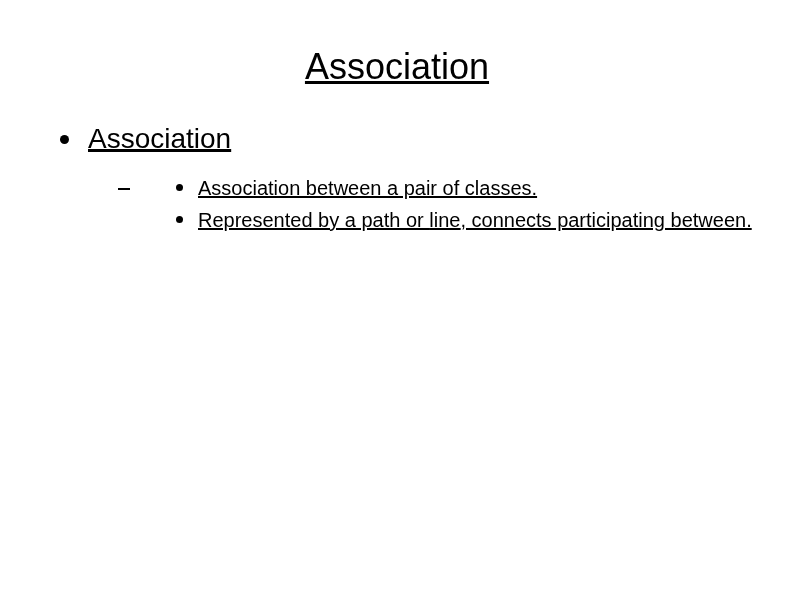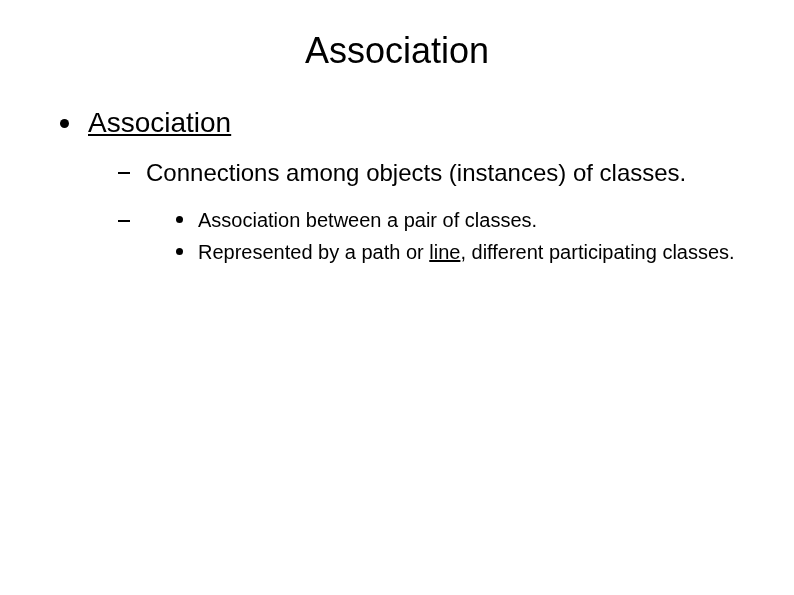--- a/index.html
+++ b/index.html
@@ -7,21 +7,22 @@
     width: 794px;
     height: 595px;
     background: #fff;
     font-family: Arial, Helvetica, sans-serif;
     color: #000;
     position: relative;
   }
   .slide {
     width: 100%;
     height: 100%;
-    padding: 30px 40px;
+    padding: 46px 40px;
+    text-decoration: underline;
   }
   .title {
     font-size: 36px;
     text-align: center;
     font-weight: normal;
     margin-bottom: 35px;
   }
   .level1 {
     list-style: none;
     padding-left: 20px;
@@ -94,29 +95,26 @@
 
 <div class="slide">
   <h1 class="title">Association</h1>
 
   <ul class="level1">
     <li>
       <span class="l1-label">Association</span>
 
       <ul class="level2">
         <li>
-          <span>Connections among objects (instances) of classes.</span>
-        </li>
-        <li>
 
           <ul class="level3">
             <li>
               <span>Association between a pair of classes.</span>
             </li>
             <li>
-              <span>Represented by a path or </span><span class="underline">line</span><span>, different participating classes.</span>
+              <span>Represented by a path or </span><span class="underline">line</span><span>, connects participating between.</span>
             </li>
           </ul>
         </li>
       </ul>
     </li>
   </ul>
 </div>
 
 </body></html>

